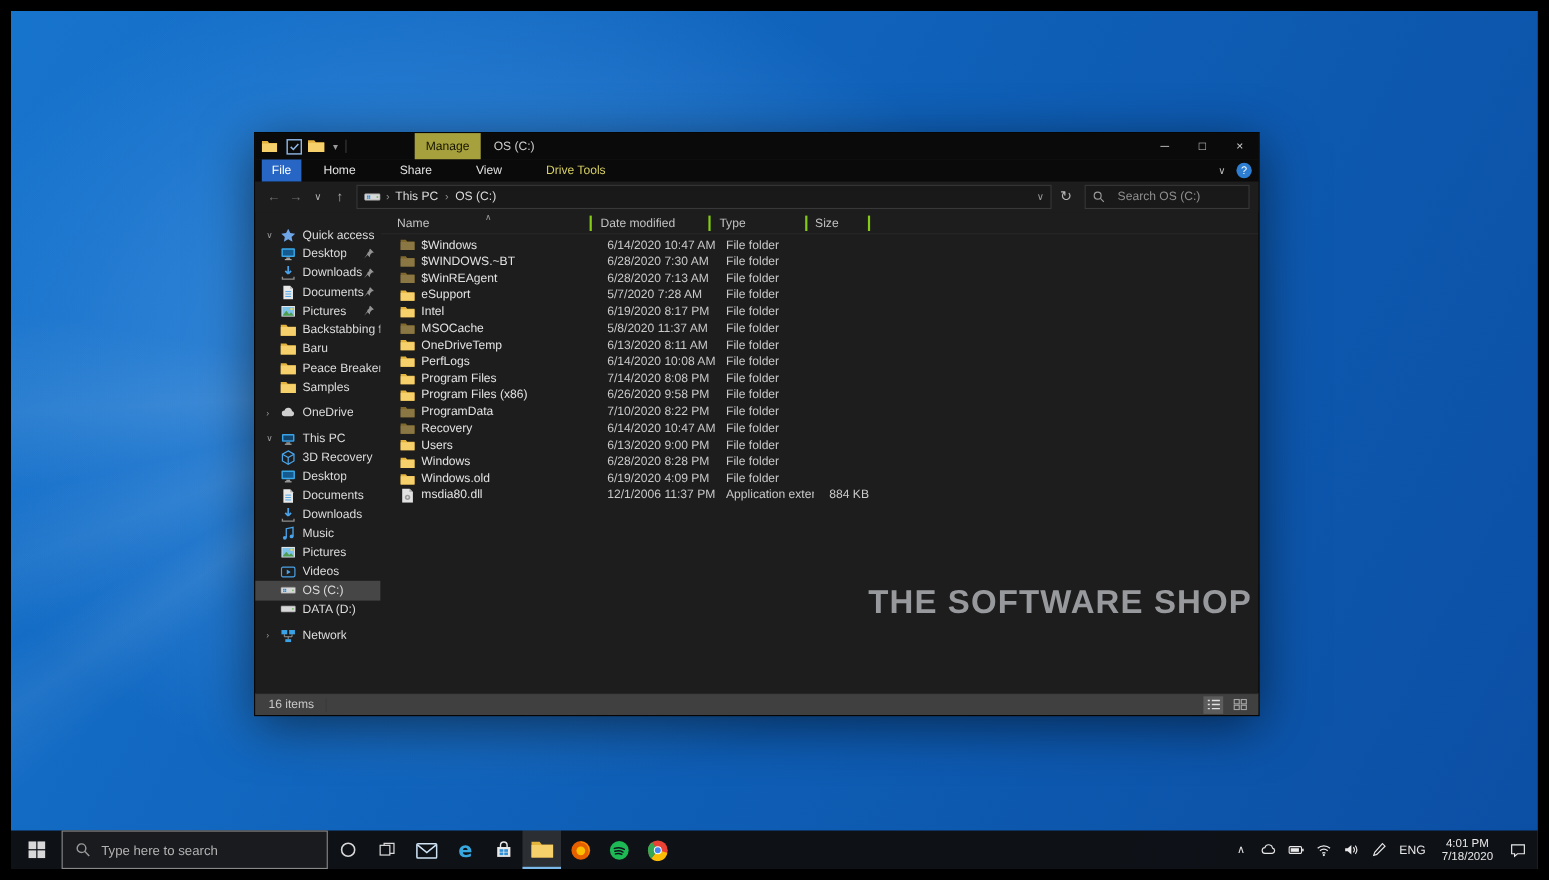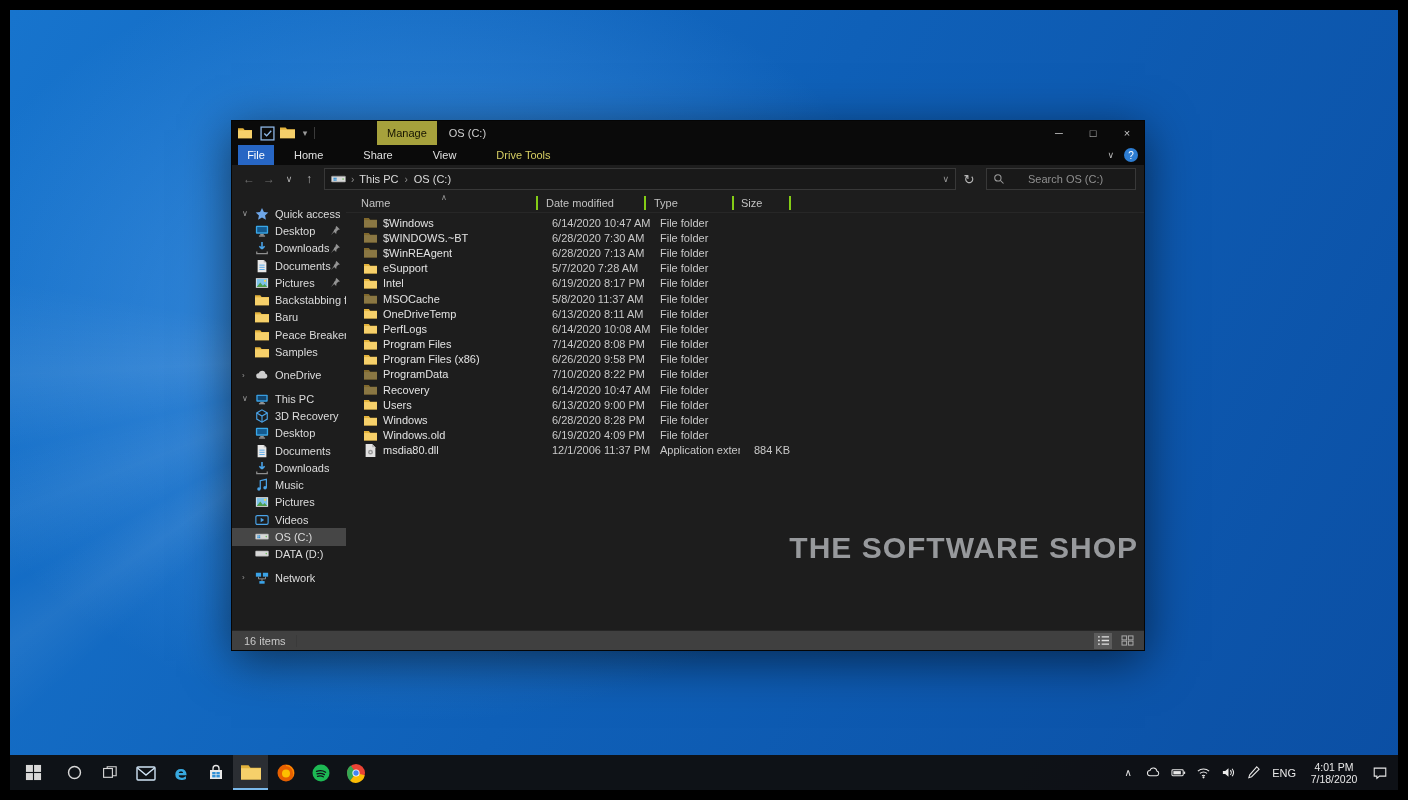--- a/index.html
+++ b/index.html
@@ -41,21 +41,21 @@
   .nav.dim{color:#6f6f6f}
   .nav.small{font-size:9px}
   .addrbox{flex:1;height:22px;margin-left:4px;background:#191919;border:1px solid #383838;
     display:flex;align-items:center;padding:0 6px;gap:5px;font-size:11px;color:#dcdcdc}
   .bsep{color:#8f8f8f;font-size:10px}
   .crumb{white-space:nowrap}
   .addr-spacer{flex:1}
   .addr-dd{color:#9a9a9a;font-size:9px}
   .refresh{width:22px;height:22px;display:flex;align-items:center;justify-content:center;color:#b5b5b5;font-size:13px}
   .searchbox{width:150px;height:22px;background:#191919;border:1px solid #383838;display:flex;
-    align-items:center;gap:23px;padding:0 6px;margin-left:4px}
+    align-items:center;gap:11px;padding:0 6px;margin-left:4px}
   .searchbox input{flex:1;min-width:0;background:transparent;border:none;outline:none;color:#cfcfcf;font-size:11px;
     font-family:"Liberation Sans","DejaVu Sans",sans-serif}
   .searchbox input::placeholder{color:#8f8f8f}
 
   .main{position:absolute;left:0;top:72px;right:0;bottom:20px;display:flex;overflow:hidden}
   .sidebar{width:114px;padding-top:12px;overflow:hidden;flex:none}
   .srow{display:flex;align-items:center;height:17.3px;font-size:11px;color:#dcdcdc;position:relative;padding-left:10px;white-space:nowrap}
   .srow.grp{margin-top:6px}
   .srow.sel{background:#464646}
   .schev{width:13px;flex:none;color:#9a9a9a;font-size:8px}
@@ -696,20 +696,29 @@
           <svg viewBox="0 0 18 18">
             <g fill="#d8d8d8">
               <rect x="1" y="1" width="7.4" height="7.4"></rect>
               <rect x="9.6" y="1" width="7.4" height="7.4"></rect>
               <rect x="1" y="9.6" width="7.4" height="7.4"></rect>
               <rect x="9.6" y="9.6" width="7.4" height="7.4"></rect>
             </g>
           </svg>
         </span>
     </div>
+    <div class="tb-search">
+      <span class="ic">
+          <svg viewBox="0 0 16 16">
+            <circle cx="6.5" cy="6.5" r="4.2" fill="none" stroke="#9a9a9a" stroke-width="1.4"></circle>
+            <path d="M9.8 9.8L14 14" stroke="#9a9a9a" stroke-width="1.4"></path>
+          </svg>
+        </span>
+      <input placeholder="Type here to search" style="">
+    </div>
     <div class="sysbtn">
       <span class="ic" style="width:17px;height:17px">
           <svg viewBox="0 0 20 20">
             <circle cx="10" cy="10" r="7" fill="none" stroke="#d8d8d8" stroke-width="1.7"></circle>
           </svg>
         </span>
     </div>
     <div class="sysbtn">
       <span class="ic" style="width:16px;height:16px">
           <svg viewBox="0 0 20 20">

